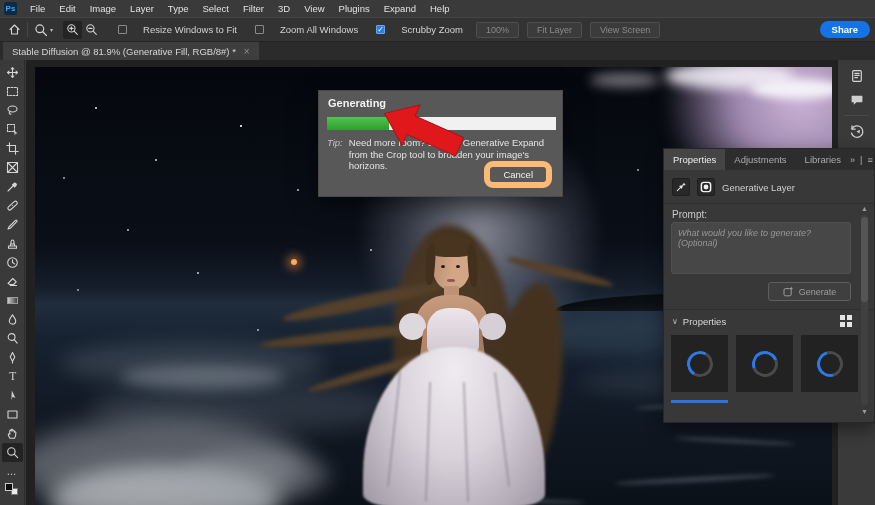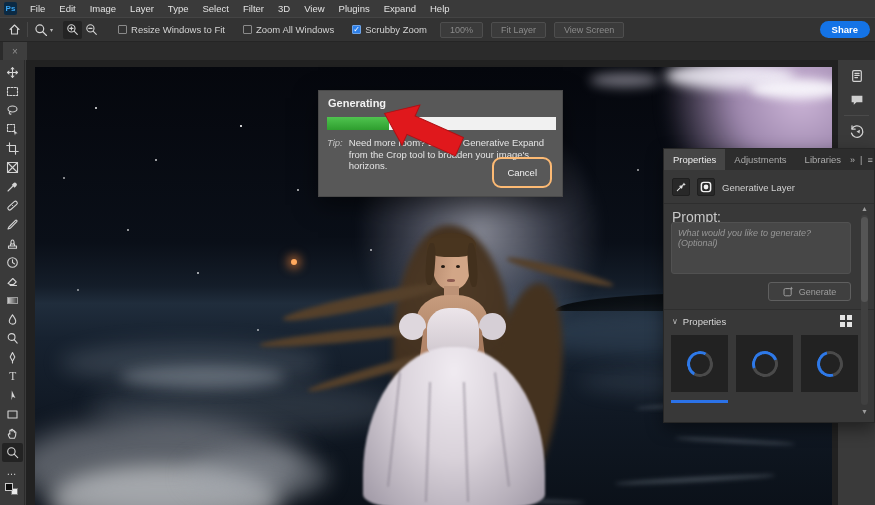--- a/index.html
+++ b/index.html
@@ -15,21 +15,21 @@
     font-size:8px; font-weight:bold; display:flex; align-items:center; justify-content:center; border-radius:2px; }
   .menu-item { color:#e2e2e2; font-size:9.5px; padding:0 7px; line-height:17px; cursor:default; }
 
   
   #optionsbar { position:absolute; left:0; top:17px; width:875px; height:25px; background:#333333;
     border-top:1px solid #444; border-bottom:1px solid #252525; display:flex; align-items:center; }
   .opt-icon { display:flex; align-items:center; justify-content:center; }
   .vdiv { width:1px; height:15px; background:#474747; margin:0 6px; }
   .tool-btn { width:19px; height:18px; border-radius:2px; display:flex; align-items:center; justify-content:center; }
   .tool-btn.active { background:#242424; }
-  .chk-row { display:flex; align-items:center; gap:4px; margin:0 9px; }
+  .chk-row { display:flex; align-items:center; gap:16px; margin:0 9px; }
   .chk { width:9px; height:9px; border:1px solid #8a8a8a; background:transparent; border-radius:1px;
     display:flex; align-items:center; justify-content:center; }
   .chk.checked { background:#2d7fe8; border-color:#6ea4e8; color:#fff; font-size:8px; line-height:8px; }
   .chk-label { color:#d3d3d3; font-size:9.5px; }
   .opt-btn { background:#3b3b3b; border:1px solid #4e4e4e; color:#8b8b8b; font-size:9px;
     border-radius:2px; padding:2px 9px; margin:0 4px; }
   #share-btn { position:absolute; right:5px; top:3px; background:#1473e6; color:#fff; font-size:9.5px;
     font-weight:bold; border:none; border-radius:9px; padding:3px 12px; }
 
   
@@ -56,42 +56,42 @@
   .blob { position:absolute; border-radius:50%; }
 
   
   #gen-dialog { position:absolute; left:318px; top:90px; width:245px; height:107px; background:#585858;
     border:1px solid #4a4a4a; box-shadow:0 8px 22px rgba(0,0,0,.5); }
   #gen-title { position:absolute; left:9px; top:6px; color:#f2f2f2; font-size:11px; font-weight:bold; }
   #gen-track { position:absolute; left:8px; top:26px; width:229px; height:13px; background:#f1f1f1; }
   #gen-fill { height:100%; background:linear-gradient(180deg,#4fc44f,#2f9e2f); }
   #gen-tip { position:absolute; left:8px; top:46px; width:228px; color:#e4e4e4; font-size:9.5px; line-height:11.5px; display:flex; gap:6px; }
   #tip-label { font-style:italic; color:#c4c4c4; flex:0 0 auto; }
-  #gen-cancel { position:absolute; right:10px; bottom:8px; background:transparent; border:2px solid #fdba74;
-    border-radius:9px; color:#f0f0f0; font-size:9.5px; padding:8px 13px; }
+  #gen-cancel { position:absolute; right:10px; bottom:8px; background:transparent; border:6px solid #fdba74;
+    border-radius:9px; color:#f0f0f0; font-size:9.5px; padding:2px 13px; }
   #red-arrow { position:absolute; left:381px; top:93px; width:84px; height:46px; transform:rotate(24deg); transform-origin:10% 60%; }
 
   
   #right-dock { position:absolute; left:838px; top:60px; width:37px; height:445px; background:#3a3a3a; }
   .dock-icon { width:37px; height:24px; display:flex; align-items:center; justify-content:center; }
   .dock-div { width:25px; height:1px; background:#4a4a4a; margin:3px auto; }
 
   
   #props-panel { position:absolute; left:663px; top:148px; width:212px; height:275px; background:#383838;
     border:1px solid #272727; box-shadow:0 6px 16px rgba(0,0,0,.45); }
   #panel-tabs { position:absolute; left:0; top:0; width:100%; height:21px; background:#2d2d2d; display:flex; align-items:stretch; }
   .ptab { font-size:9.5px; color:#ababab; display:flex; align-items:center; padding:0 9px; }
   .ptab.active { background:#454545; color:#ececec; }
   #panel-tabicons { margin-left:auto; display:flex; align-items:center; gap:5px; padding-right:7px; color:#b5b5b5; font-size:9px; }
   #layer-row { position:absolute; left:8px; top:29px; display:flex; align-items:center; gap:7px; }
   .lyr-ico { width:18px; height:18px; background:#282828; border:1px solid #1f1f1f; border-radius:2px;
     display:flex; align-items:center; justify-content:center; }
   #layer-label { color:#cfcfcf; font-size:9.5px; }
   #row-div1 { position:absolute; left:0; top:54px; width:100%; height:1px; background:#2e2e2e; }
-  #prompt-label { position:absolute; left:8px; top:60px; color:#c9c9c9; font-size:14px; }
+  #prompt-label { position:absolute; left:8px; top:60px; color:#c9c9c9; font-size:10px; }
   #prompt-box { position:absolute; left:7px; top:73px; width:180px; height:52px; background:#474747;
     border:1px solid #515151; border-radius:3px; resize:none; color:#d8d8d8; font-size:9px;
     font-family:"Liberation Sans",sans-serif; padding:5px 6px; }
   #prompt-box::placeholder { color:#979797; font-style:italic; }
   #generate-btn { position:absolute; left:104px; top:133px; width:83px; height:19px; background:#3f3f3f;
     border:1px solid #5f5f5f; border-radius:3px; color:#9d9d9d; font-size:9px;
     display:flex; align-items:center; justify-content:center; gap:5px; }
   #row-div2 { position:absolute; left:0; top:160px; width:100%; height:1px; background:#2e2e2e; }
   #variations-row { position:absolute; left:8px; top:166px; width:180px; display:flex; align-items:center; }
   #variations-chevron { color:#b8b8b8; font-size:8px; margin-right:5px; }
@@ -175,20 +175,21 @@
       <span class="chk-label">Scrubby Zoom</span>
     </div>
     <button class="opt-btn">100%</button>
     <button class="opt-btn">Fit Layer</button>
     <button class="opt-btn">View Screen</button>
     <button id="share-btn">Share</button>
   </div>
 
   <div id="tabbar">
     <div id="doc-tab">
+      <span>Stable Diffusion @ 81.9% (Generative Fill, RGB/8#) *</span>
       <span id="doc-close">×</span>
     </div>
   </div>
 
   <div id="toolbar">
     <div class="tool">
         <svg width="13" height="13" viewBox="0 0 13 13" class="tsvg">
           <path d="M6.5 1.5v10M1.5 6.5h10M5.2 3L6.5 1.5 7.8 3M5.2 10l1.3 1.5L7.8 10M3 5.2L1.5 6.5 3 7.8M10 5.2l1.5 1.3L10 7.8"></path>
         </svg>
       </div>

